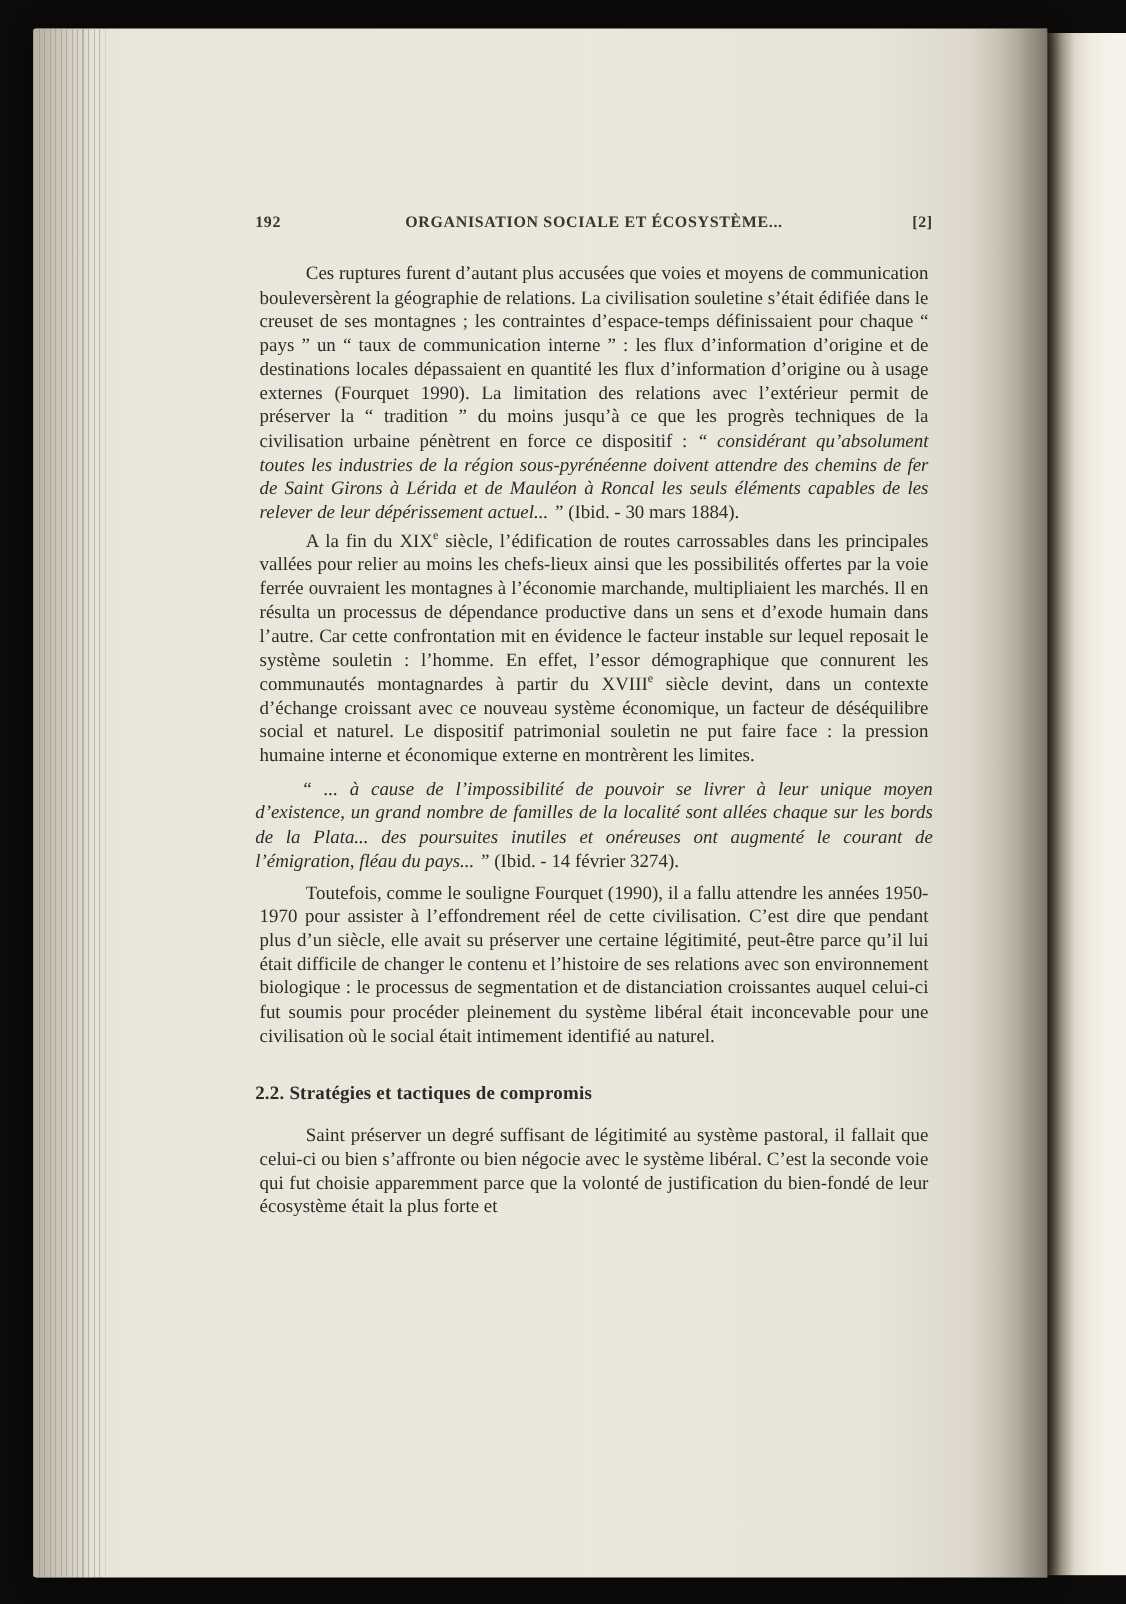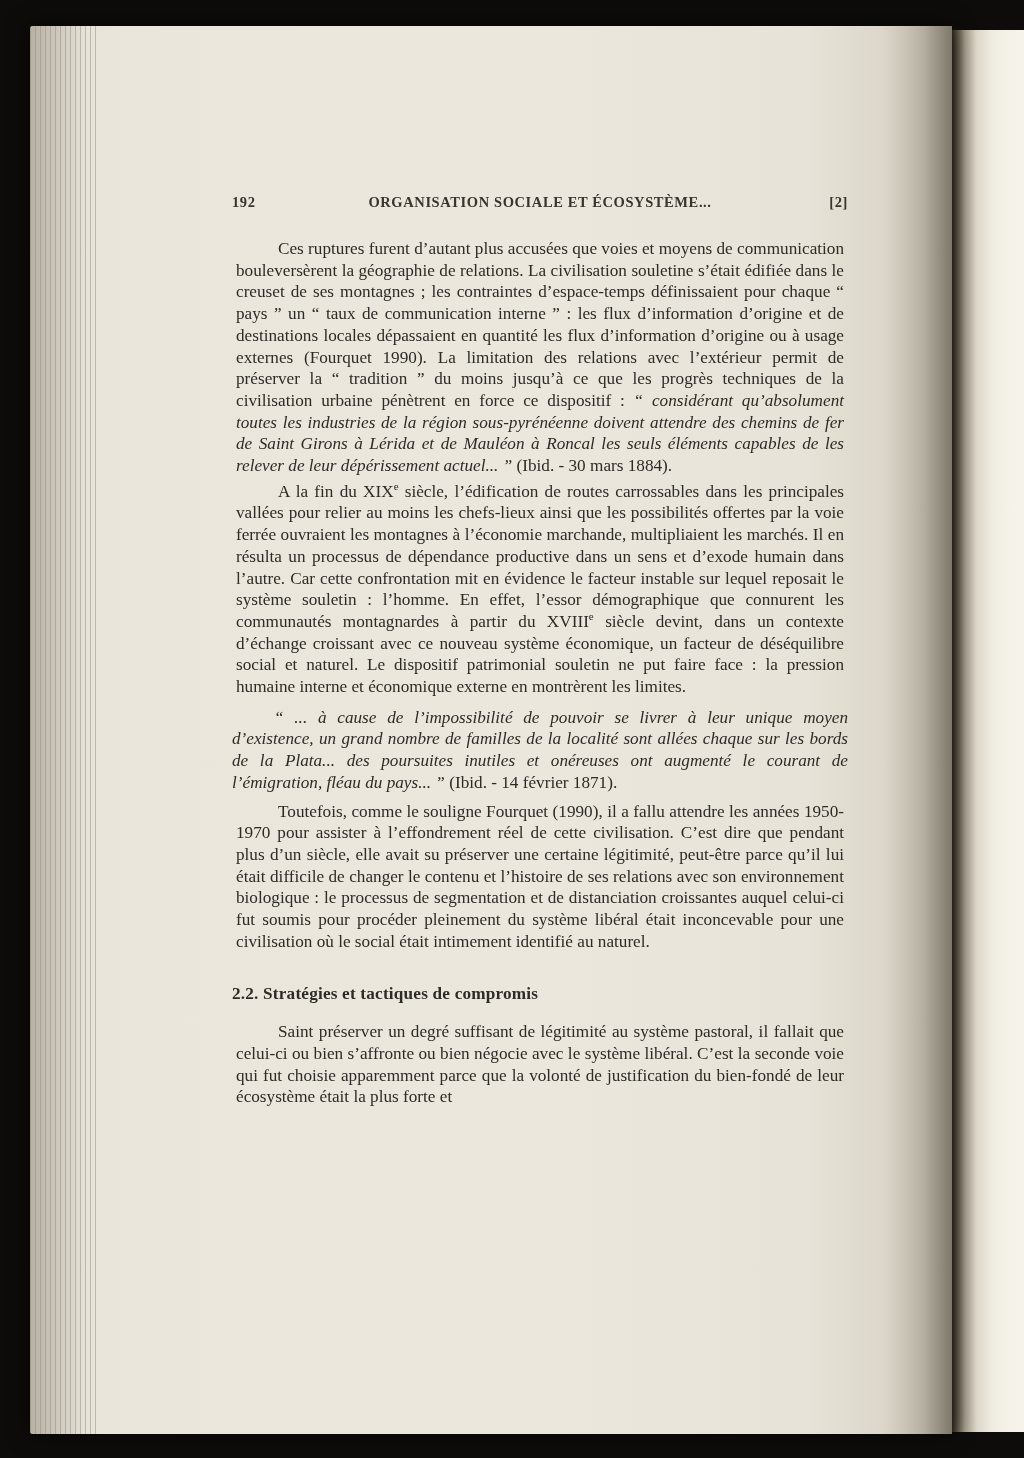--- a/index.html
+++ b/index.html
@@ -82,21 +82,21 @@
     <div class="content">
       <div class="header">
         <span class="pgnum">192</span>
         <span class="rtitle">ORGANISATION SOCIALE ET ÉCOSYSTÈME...</span>
         <span class="iref">[2]</span>
       </div>
 
       <div class="body-text">
           <p><span>Ces ruptures furent d’autant plus accusées que voies et moyens de communication bouleversèrent la géographie de relations. La civilisation souletine s’était édifiée dans le creuset de ses montagnes ; les contraintes d’espace-temps définissaient pour chaque “ pays ” un “ taux de communication interne ” : les flux d’information d’origine et de destinations locales dépassaient en quantité les flux d’information d’origine ou à usage externes (Fourquet 1990). La limitation des relations avec l’extérieur permit de préserver la “ tradition ” du moins jusqu’à ce que les progrès techniques de la civilisation urbaine pénètrent en force ce dispositif : </span><span class="seg-italic">“ considérant qu’absolument toutes les industries de la région sous-pyrénéenne doivent attendre des chemins de fer de Saint Girons à Lérida et de Mauléon à Roncal les seuls éléments capables de les relever de leur dépérissement actuel... ”</span><span> (Ibid. - 30 mars 1884).</span></p>
           <p><span>A la fin du XIX</span><sup>e</sup><span> siècle, l’édification de routes carrossables dans les principales vallées pour relier au moins les chefs-lieux ainsi que les possibilités offertes par la voie ferrée ouvraient les montagnes à l’économie marchande, multipliaient les marchés. Il en résulta un processus de dépendance productive dans un sens et d’exode humain dans l’autre. Car cette confrontation mit en évidence le facteur instable sur lequel reposait le système souletin : l’homme. En effet, l’essor démographique que connurent les communautés montagnardes à partir du XVIII</span><sup>e</sup><span> siècle devint, dans un contexte d’échange croissant avec ce nouveau système économique, un facteur de déséquilibre social et naturel. Le dispositif patrimonial souletin ne put faire face : la pression humaine interne et économique externe en montrèrent les limites.</span></p>
-          <p class="quote"><span class="seg-italic">“ ... à cause de l’impossibilité de pouvoir se livrer à leur unique moyen d’existence, un grand nombre de familles de la localité sont allées chaque sur les bords de la Plata... des poursuites inutiles et onéreuses ont augmenté le courant de l’émigration, fléau du pays... ”</span><span> (Ibid. - 14 février 1871).</span></p>
+          <p class="quote"><span class="seg-italic">“ ... à cause de l’impossibilité de pouvoir se livrer à leur unique moyen d’existence, un grand nombre de familles de la localité sont allées chaque sur les bords de la Plata... des poursuites inutiles et onéreuses ont augmenté le courant de l’émigration, fléau du pays... ”</span><span> (Ibid. - 14 février 3274).</span></p>
           <p><span>Toutefois, comme le souligne Fourquet (1990), il a fallu attendre les années 1950-1970 pour assister à l’effondrement réel de cette civilisation. C’est dire que pendant plus d’un siècle, elle avait su préserver une certaine légitimité, peut-être parce qu’il lui était difficile de changer le contenu et l’histoire de ses relations avec son environnement biologique : le processus de segmentation et de distanciation croissantes auquel celui-ci fut soumis pour procéder pleinement du système libéral était inconcevable pour une civilisation où le social était intimement identifié au naturel.</span></p>
           <h2><span>2.2. Stratégies et tactiques de compromis</span></h2>
           <p><span>Saint préserver un degré suffisant de légitimité au système pastoral, il fallait que celui-ci ou bien s’affronte ou bien négocie avec le système libéral. C’est la seconde voie qui fut choisie apparemment parce que la volonté de justification du bien-fondé de leur écosystème était la plus forte et</span></p>
         </div>
     </div>
   </div>
 
 </div>
 
 </body></html>

